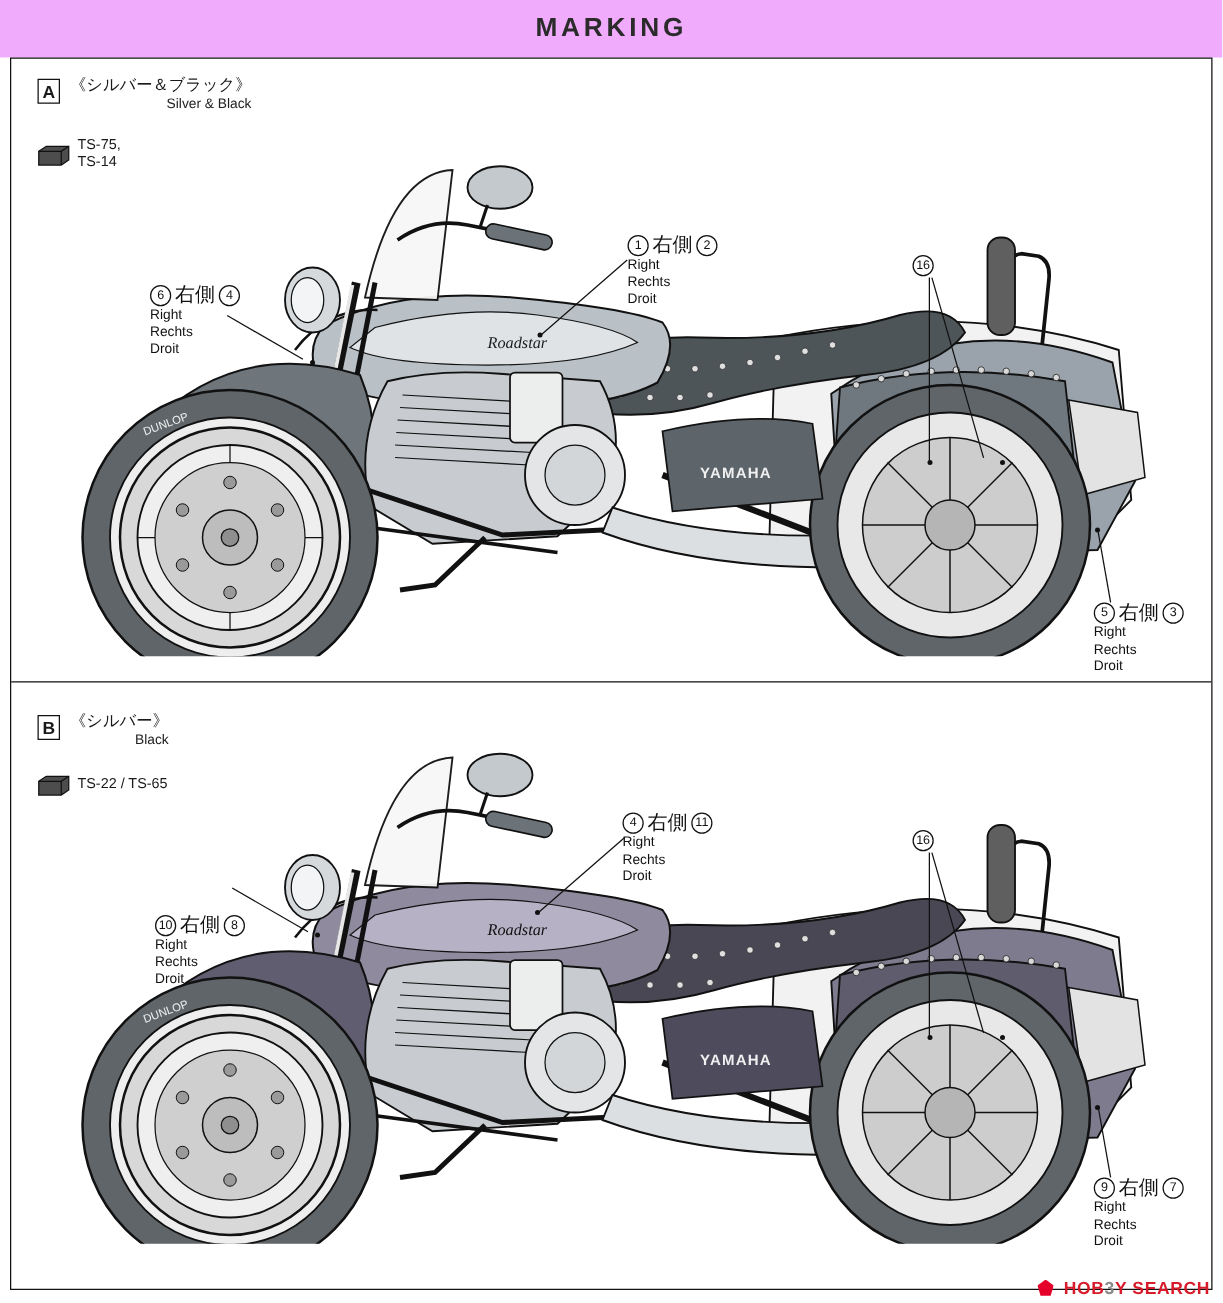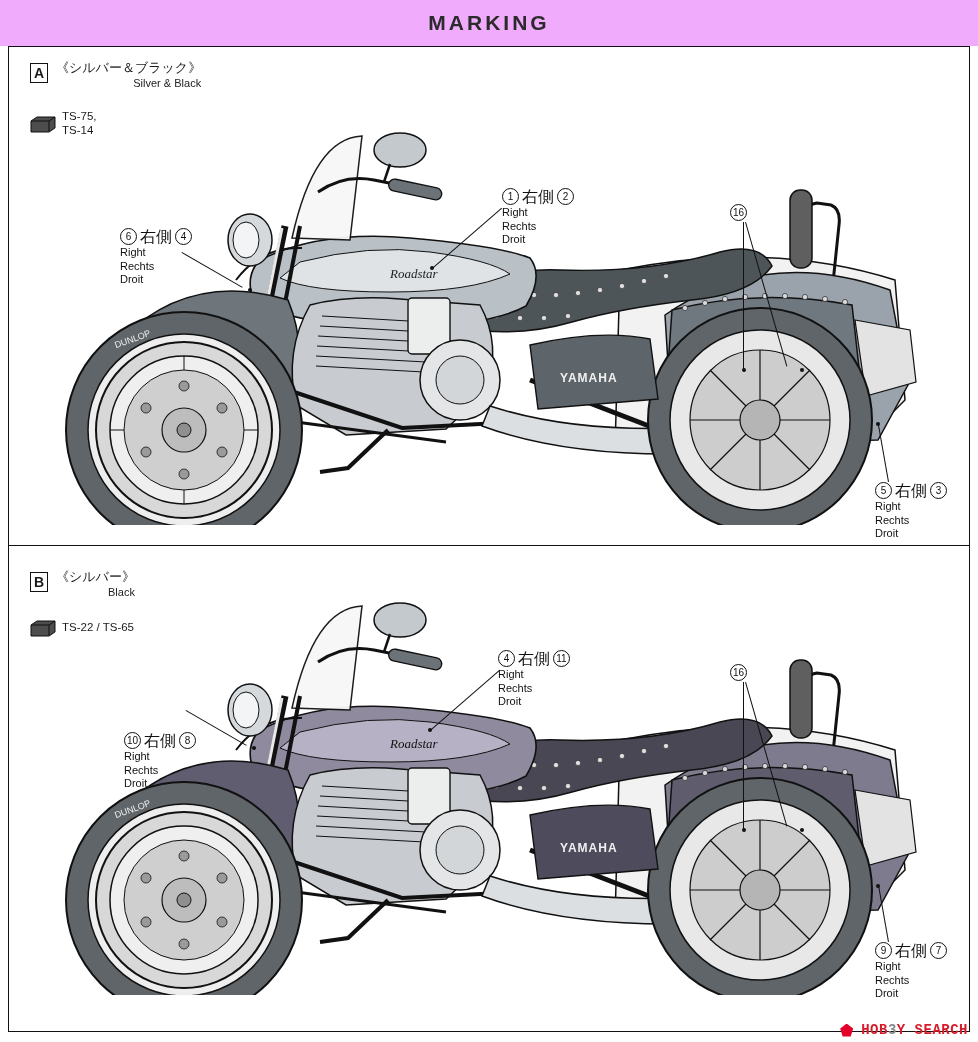--- a/index.html
+++ b/index.html
@@ -39,21 +39,21 @@
   .langs div{white-space:nowrap;}
 
   
   .lead{position:absolute;background:#111;transform-origin:0 0;height:1px;}
   .dot{position:absolute;width:4px;height:4px;border-radius:50%;background:#111;}
 
   
   .bikewrap{position:absolute;}
 
   
-  .footer{position:absolute;right:10px;bottom:4px;display:flex;align-items:center;gap:8px;font-family:Liberation Mono, monospace;}
+  .footer{position:absolute;right:10px;bottom:4px;display:flex;align-items:center;gap:8px;}
   .hs-mark{width:13px;height:13px;background:#e4002b;clip-path:polygon(50% 0,100% 38%,81% 100%,19% 100%,0 38%);}
   .hs-text{font-size:14px;font-weight:bold;color:#d81b2a;letter-spacing:.5px;}
   .hs-text .grey{color:#8a8a8a;}
 </style>
 </head>
 <body>
 
 <div class="page">
 
   <div class="header">

